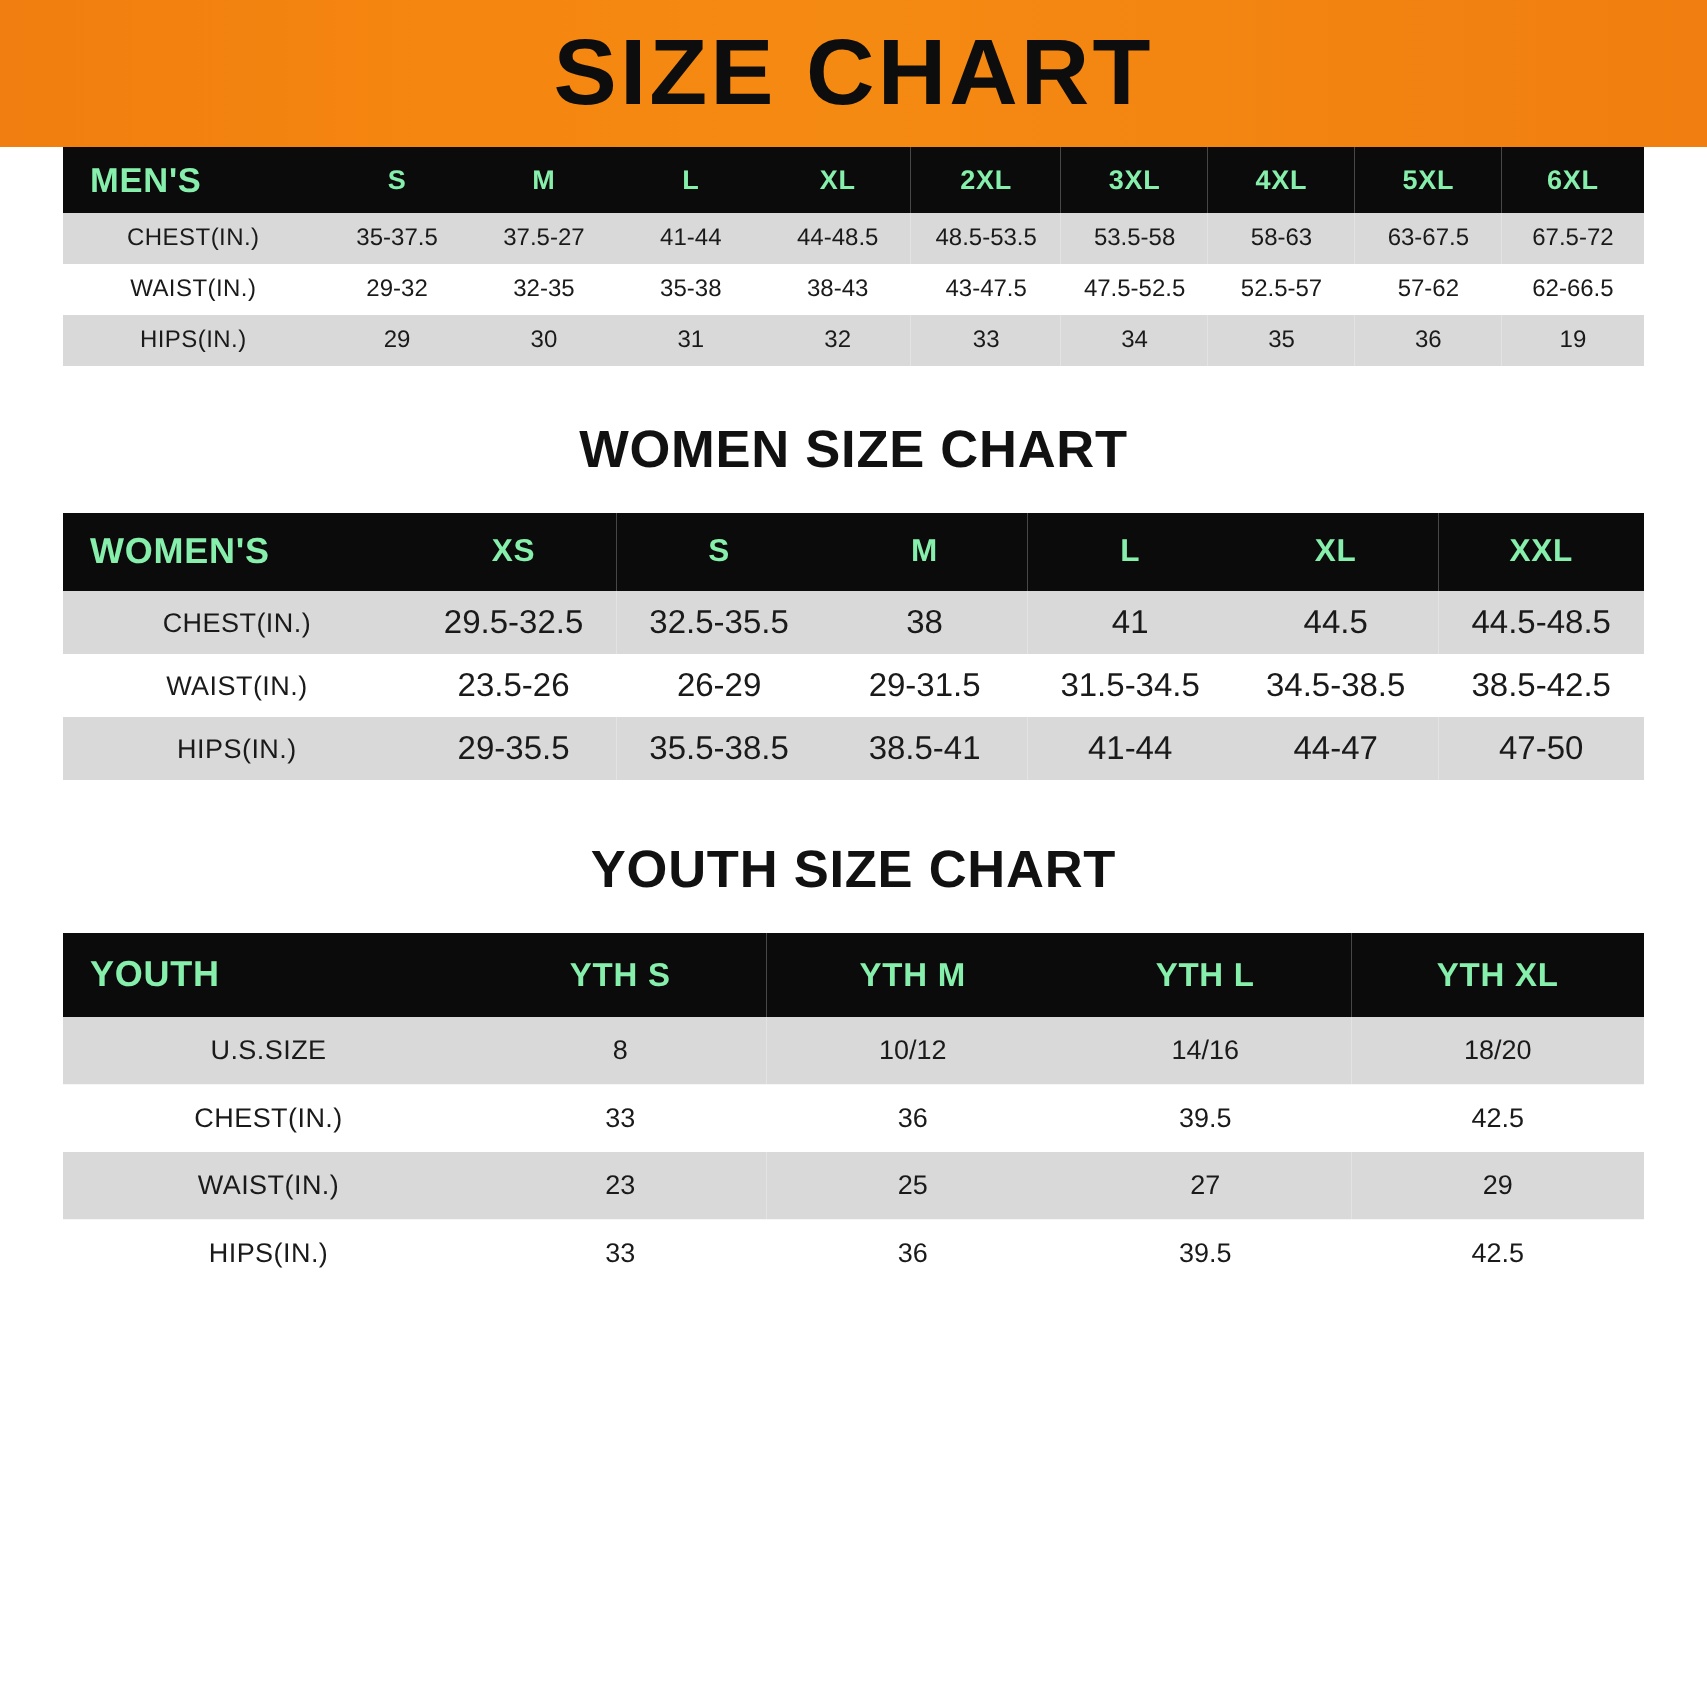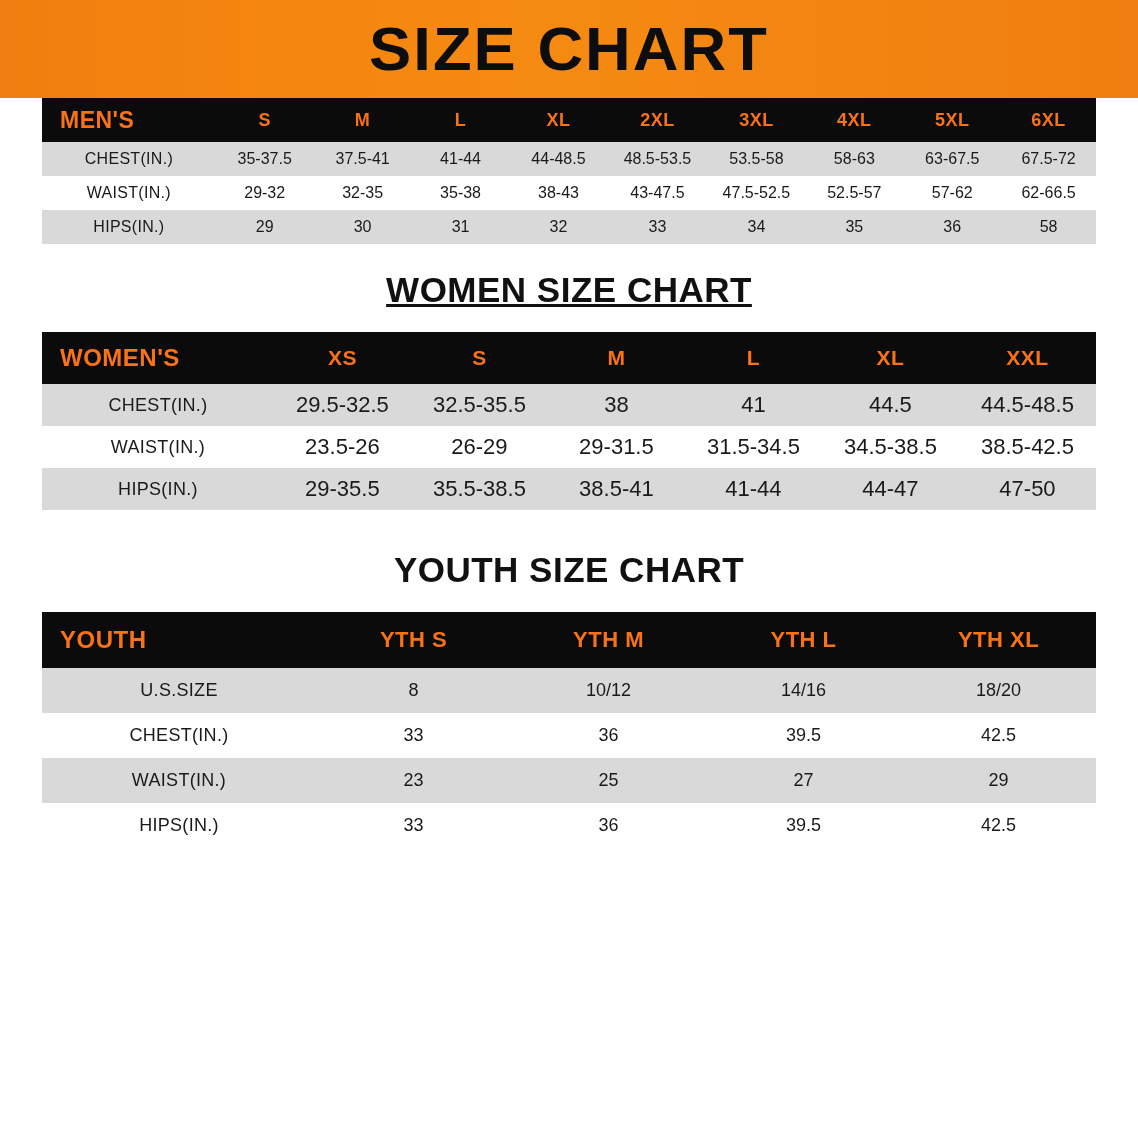--- a/index.html
+++ b/index.html
@@ -48,23 +48,22 @@
     color: #111111;
     letter-spacing: 0.5px;
   }
   .title-man {
     font-size: 35px;
     margin-top: 24px;
     margin-bottom: 20px;
   }
   .title-women {
     font-size: 35px;
-    margin-top: 26px;
+    margin-top: 36px;
     margin-bottom: 22px;
-    text-decoration: underline;
   }
   .title-youth {
     font-size: 35px;
     margin-top: 40px;
     margin-bottom: 22px;
   }
 
   
   .table-wrap {
     margin: 0 42px;
@@ -78,21 +77,21 @@
   table.size-table td {
     text-align: center;
     font-size: 17px;
     color: #1a1a1a;
     padding: 0;
     font-weight: normal;
     white-space: nowrap;
   }
   table.size-table thead th {
     background: #0b0b0b;
-    color: #f97316;
+    color: #86efac;
     font-weight: bold;
     letter-spacing: 0.5px;
   }
   table.size-table thead th.first-col {
     text-align: left;
     padding-left: 18px;
     font-size: 22px;
   }
   table.size-table tbody td.first-col {
     text-align: center;
@@ -170,21 +169,21 @@
           <th>3XL</th>
           <th>4XL</th>
           <th>5XL</th>
           <th>6XL</th>
         </tr>
       </thead>
       <tbody>
         <tr class="row-shade">
           <td class="first-col">CHEST(IN.)</td>
           <td>35-37.5</td>
-          <td>37.5-41</td>
+          <td>37.5-27</td>
           <td>41-44</td>
           <td>44-48.5</td>
           <td>48.5-53.5</td>
           <td>53.5-58</td>
           <td>58-63</td>
           <td>63-67.5</td>
           <td>67.5-72</td>
         </tr>
         <tr class="row-plain">
           <td class="first-col">WAIST(IN.)</td>
@@ -201,21 +200,21 @@
         <tr class="row-shade">
           <td class="first-col">HIPS(IN.)</td>
           <td>29</td>
           <td>30</td>
           <td>31</td>
           <td>32</td>
           <td>33</td>
           <td>34</td>
           <td>35</td>
           <td>36</td>
-          <td>58</td>
+          <td>19</td>
         </tr>
       </tbody>
     </table>
   </div>
 
   <div class="section-title title-women">WOMEN SIZE CHART</div>
   <div class="table-wrap">
     <table class="size-table" id="women-table">
       <colgroup>
         <col style="width:22%">

